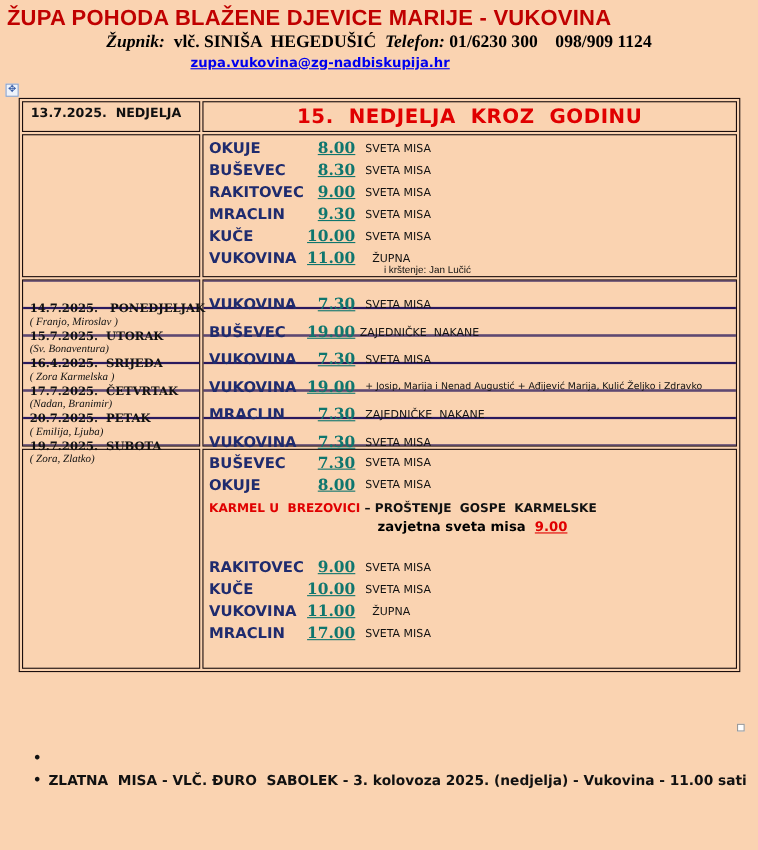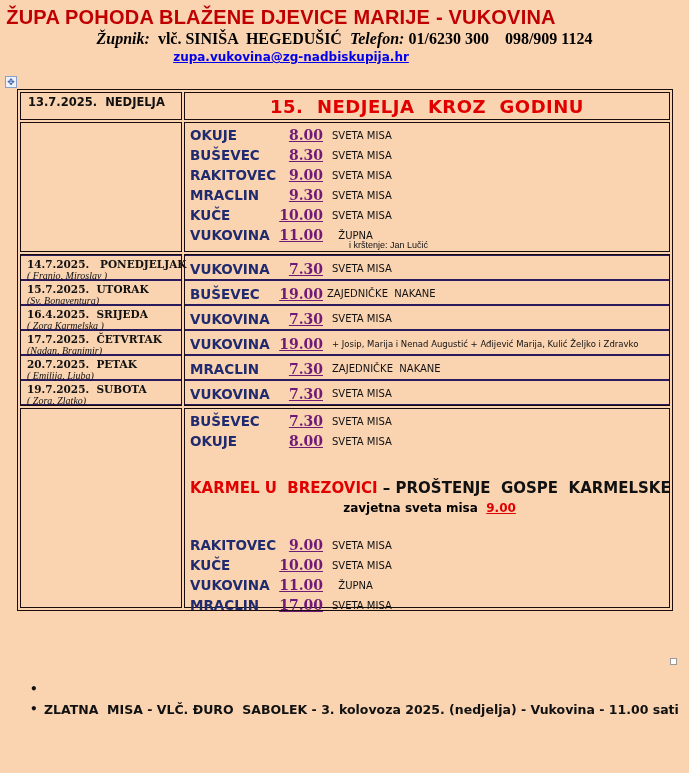--- a/index.html
+++ b/index.html
@@ -52,39 +52,39 @@
     font-size: 18px; color: #e00000; height: 26px; line-height: 28px; letter-spacing: 0.5px;
   }
   .masses { padding: 2px 0 0 5px; }
   .mrow { display: flex; align-items: center; height: 20px; }
   .place {
     width: 83px; font-family: "DejaVu Sans", sans-serif; font-weight: bold;
     font-size: 13.5px; color: #1f2b6e;
   }
   .time {
     width: 50px; text-align: right; font-family: "DejaVu Serif", serif;
-    font-weight: bold; font-size: 14px; text-decoration: underline; color: #701a75;
+    font-weight: bold; font-size: 14px; text-decoration: underline; color: #0f766e;
   }
   .desc {
     margin-left: 9px; font-family: "DejaVu Sans", sans-serif; font-size: 10px; color: #111;
   }
   .note {
     margin-left: 159px; margin-top: -5px; font-family: "Liberation Sans", sans-serif;
     font-size: 9px; color: #111; height: 14px;
   }
   .weekday {
-    padding: 2px 0 0 6px; height: 25px; box-sizing: border-box;
+    padding: 19px 0 0 6px; height: 25px; box-sizing: border-box;
     border-top: 1px solid #2a1a5e; border-bottom: 1px solid #2a1a5e;
   }
   .wd-date { font-family: "DejaVu Serif", serif; font-weight: bold; font-size: 10.5px; line-height: 12px; color: #111; }
   .wd-saints { font-family: "Liberation Serif", serif; font-style: italic; font-size: 10px; line-height: 11px; color: #111; }
   .wk-mass { display: flex; align-items: center; height: 25px; padding-left: 5px; box-sizing: border-box; }
   .karmel {
-    text-align: right; margin-top: 28px; font-family: "DejaVu Sans", sans-serif;
-    font-weight: bold; font-size: 15px; color: #111;
+    text-align: left; margin-top: 4px; font-family: "DejaVu Sans", sans-serif;
+    font-weight: bold; font-size: 11px; color: #111;
   }
   .karmel .red { color: #e00000; }
   .vow { text-align: center; margin-top: 4px; font-family: "DejaVu Sans", sans-serif; font-weight: bold; font-size: 12px; }
   .vow .red { color: #e00000; text-decoration: underline; }
   .notices {
     position: absolute; top: 679px; left: 30px; font-family: "DejaVu Sans", sans-serif;
     font-weight: bold; font-size: 12.5px; color: #111;
   }
   .notices div { height: 20px; display: flex; align-items: center; }
   .bullet { display: inline-block; width: 14px; font-size: 12px; }

